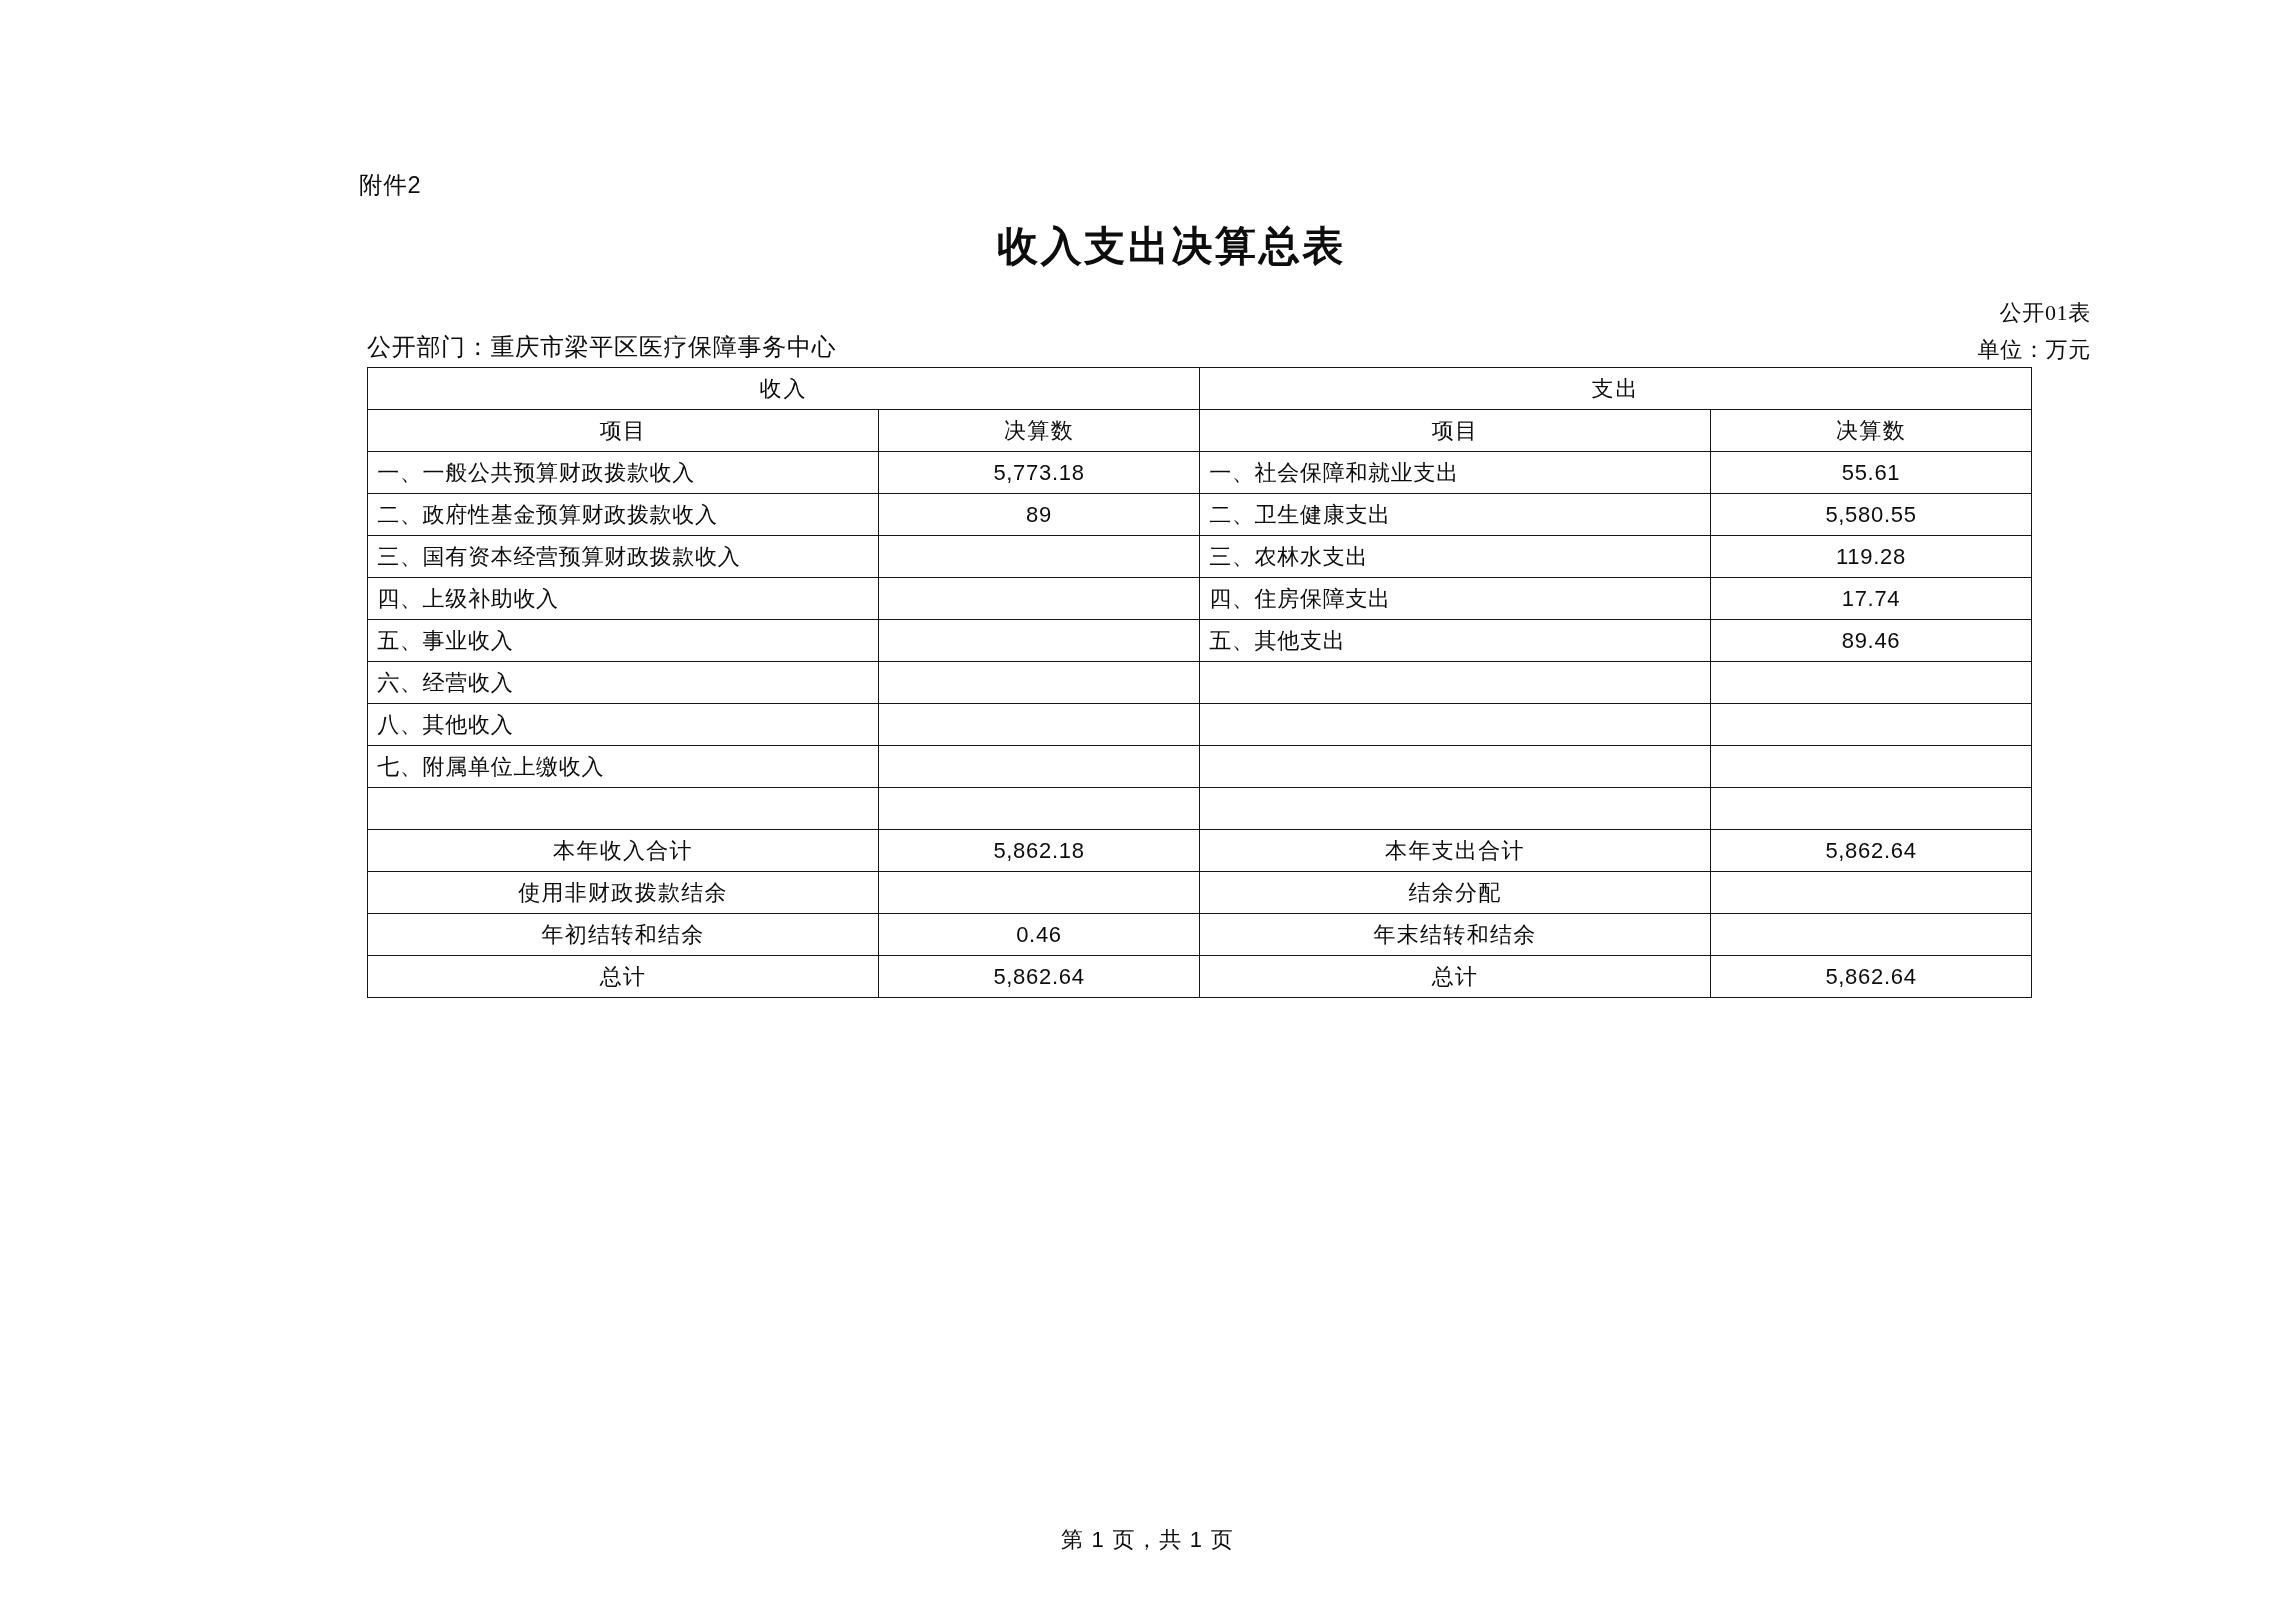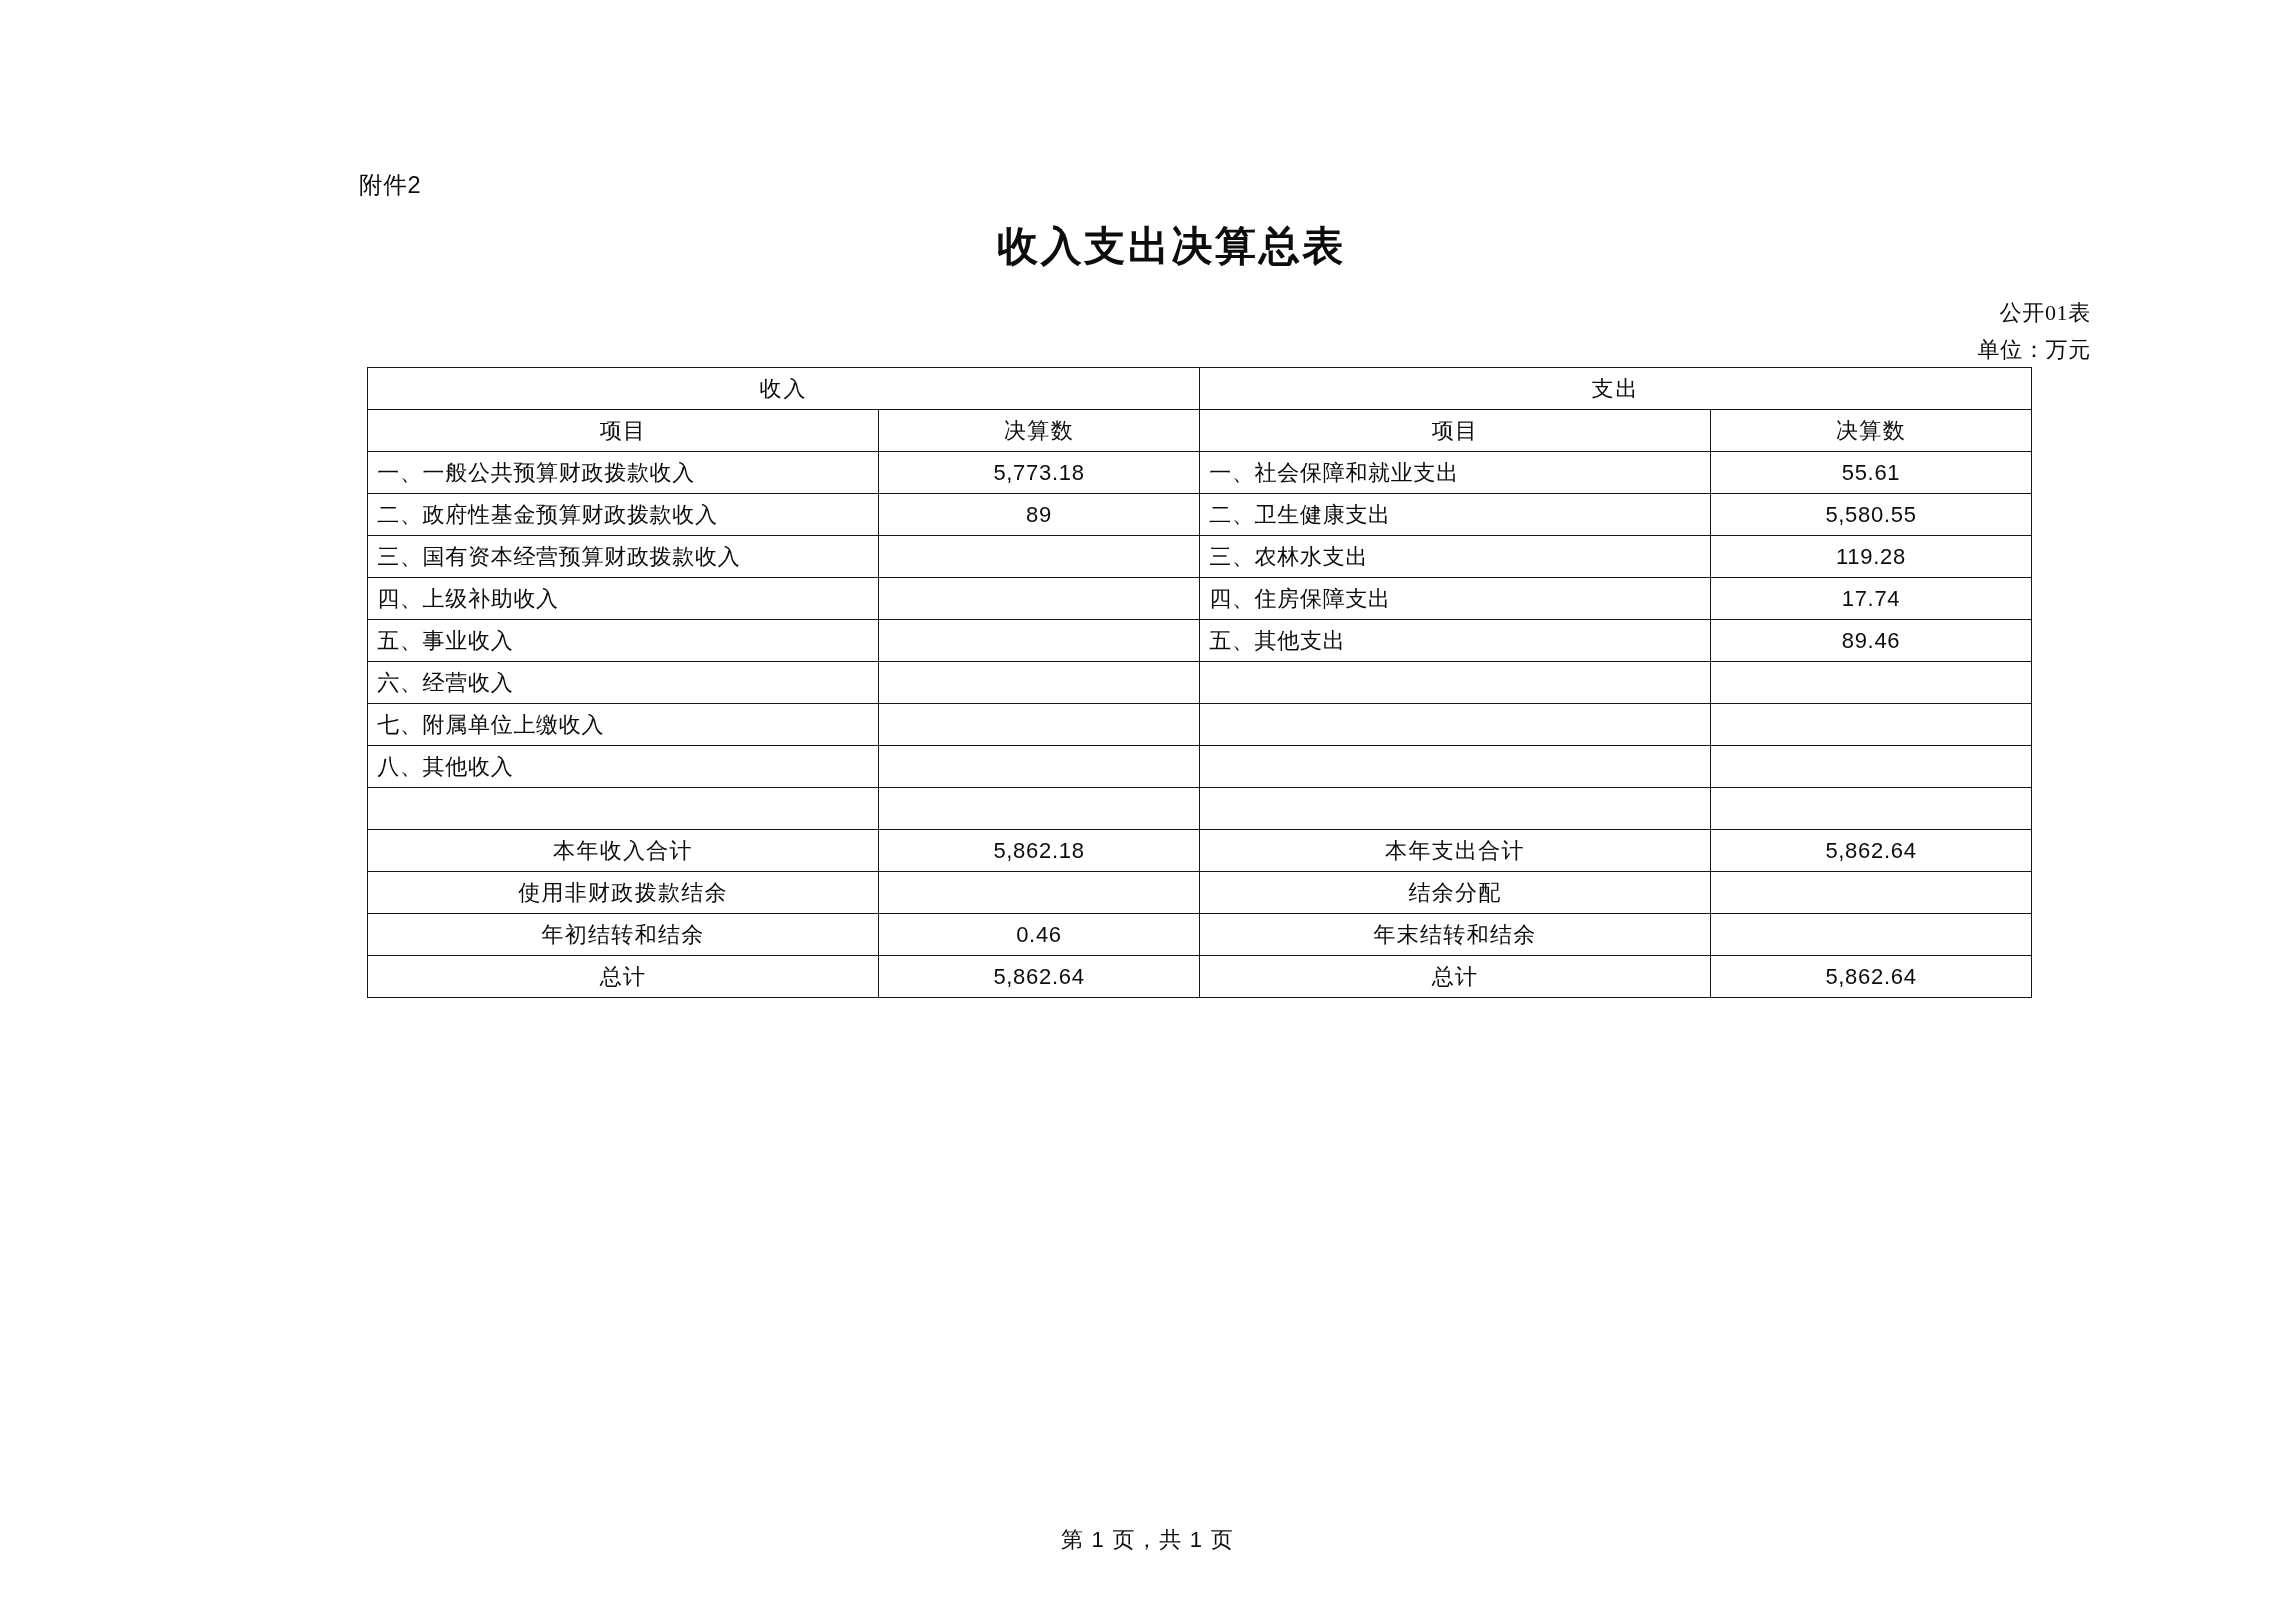--- a/index.html
+++ b/index.html
@@ -135,20 +135,21 @@
 
 <div class="page">
 
   <div class="attach-label">附件2</div>
 
   <div class="doc-title">收入支出决算总表</div>
 
   <div class="sheet-code">公开01表</div>
   <div class="unit-label">单位：万元</div>
 
+  <div class="dept-line">公开部门：重庆市梁平区医疗保障事务中心</div>
 
   <table class="main">
     <colgroup>
       <col class="c-item">
         <col class="c-num">
         <col class="c-item">
         <col class="c-num">
     </colgroup>
     <tbody id="tbody-main">
       <tr>
@@ -191,27 +192,27 @@
           <td class="item-cell">五、其他支出</td>
           <td class="num-cell">89.46</td>
         </tr>
         <tr>
           <td class="item-cell">六、经营收入</td>
           <td class="num-cell"></td>
           <td class="item-cell"></td>
           <td class="num-cell"></td>
         </tr>
         <tr>
+          <td class="item-cell">八、其他收入</td>
+          <td class="num-cell"></td>
+          <td class="item-cell"></td>
+          <td class="num-cell"></td>
+        </tr>
+        <tr>
           <td class="item-cell">七、附属单位上缴收入</td>
-          <td class="num-cell"></td>
-          <td class="item-cell"></td>
-          <td class="num-cell"></td>
-        </tr>
-        <tr>
-          <td class="item-cell">八、其他收入</td>
           <td class="num-cell"></td>
           <td class="item-cell"></td>
           <td class="num-cell"></td>
         </tr>
         <tr>
           <td class="item-cell"></td>
           <td class="num-cell"></td>
           <td class="item-cell"></td>
           <td class="num-cell"></td>
         </tr>

